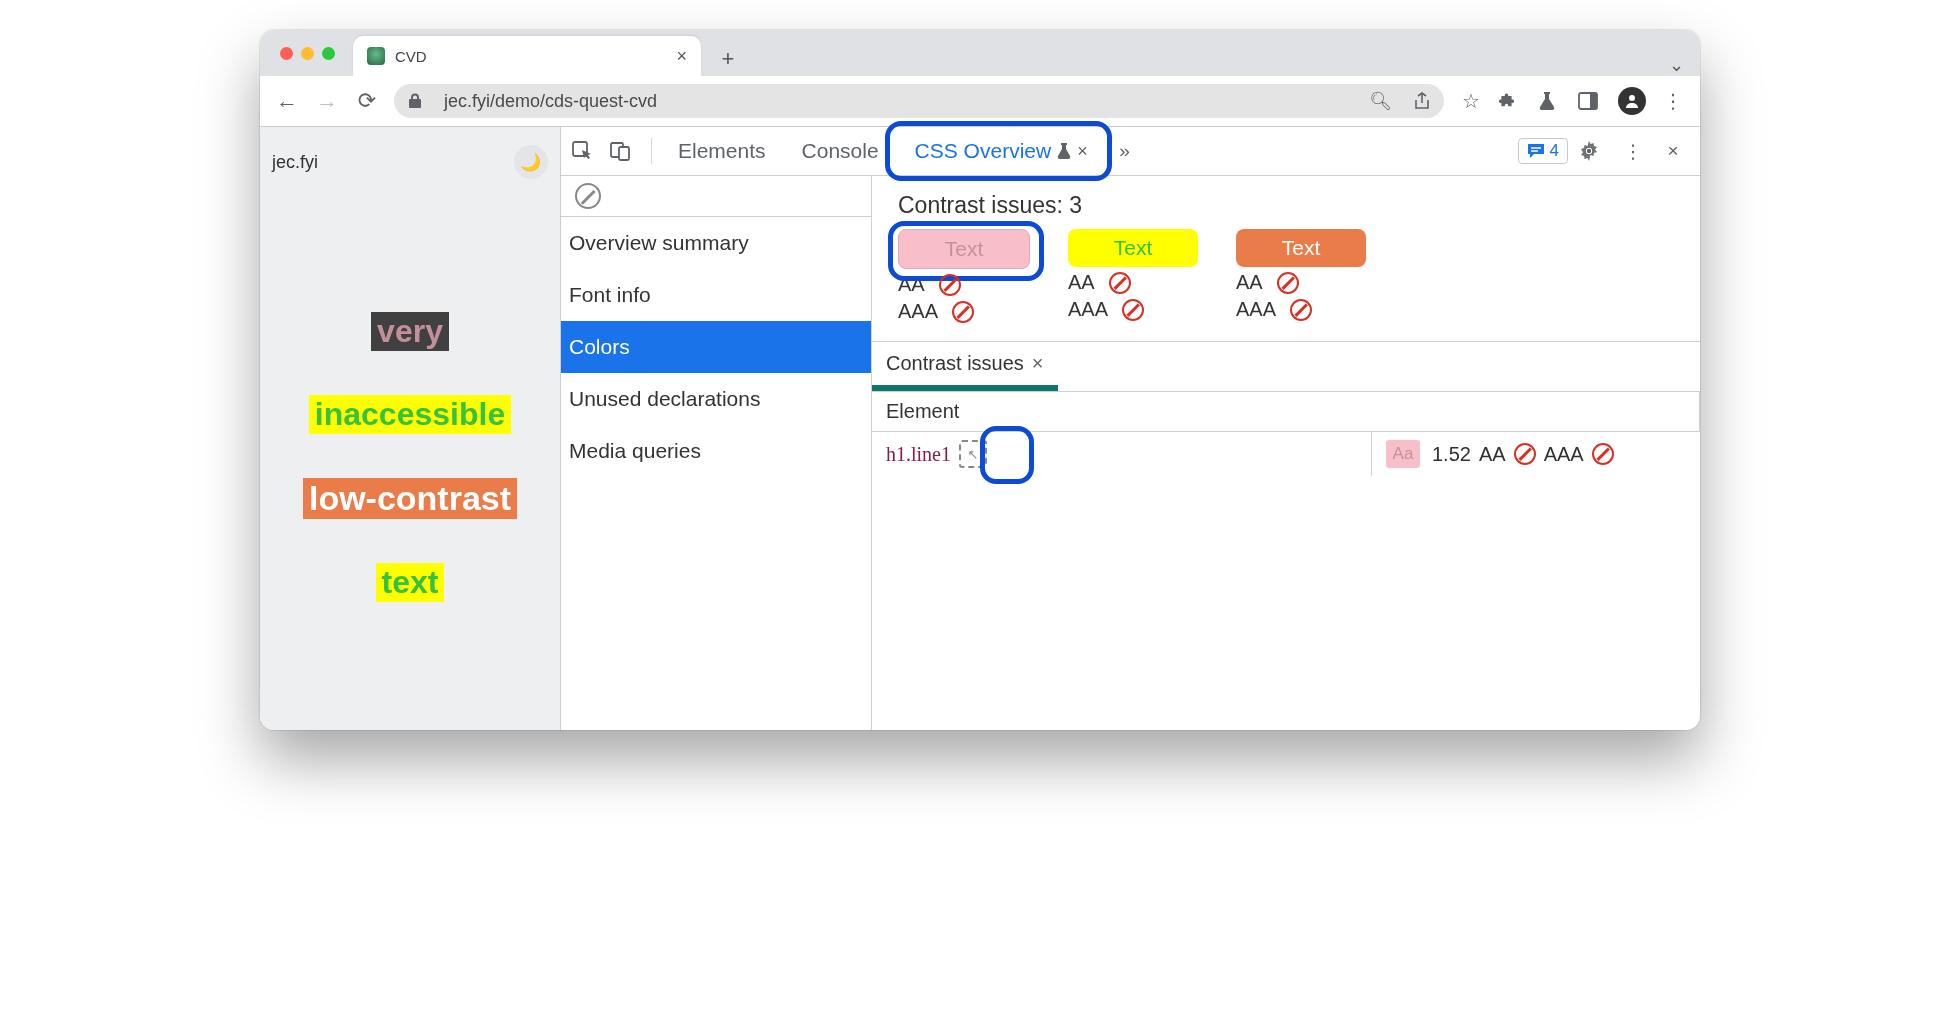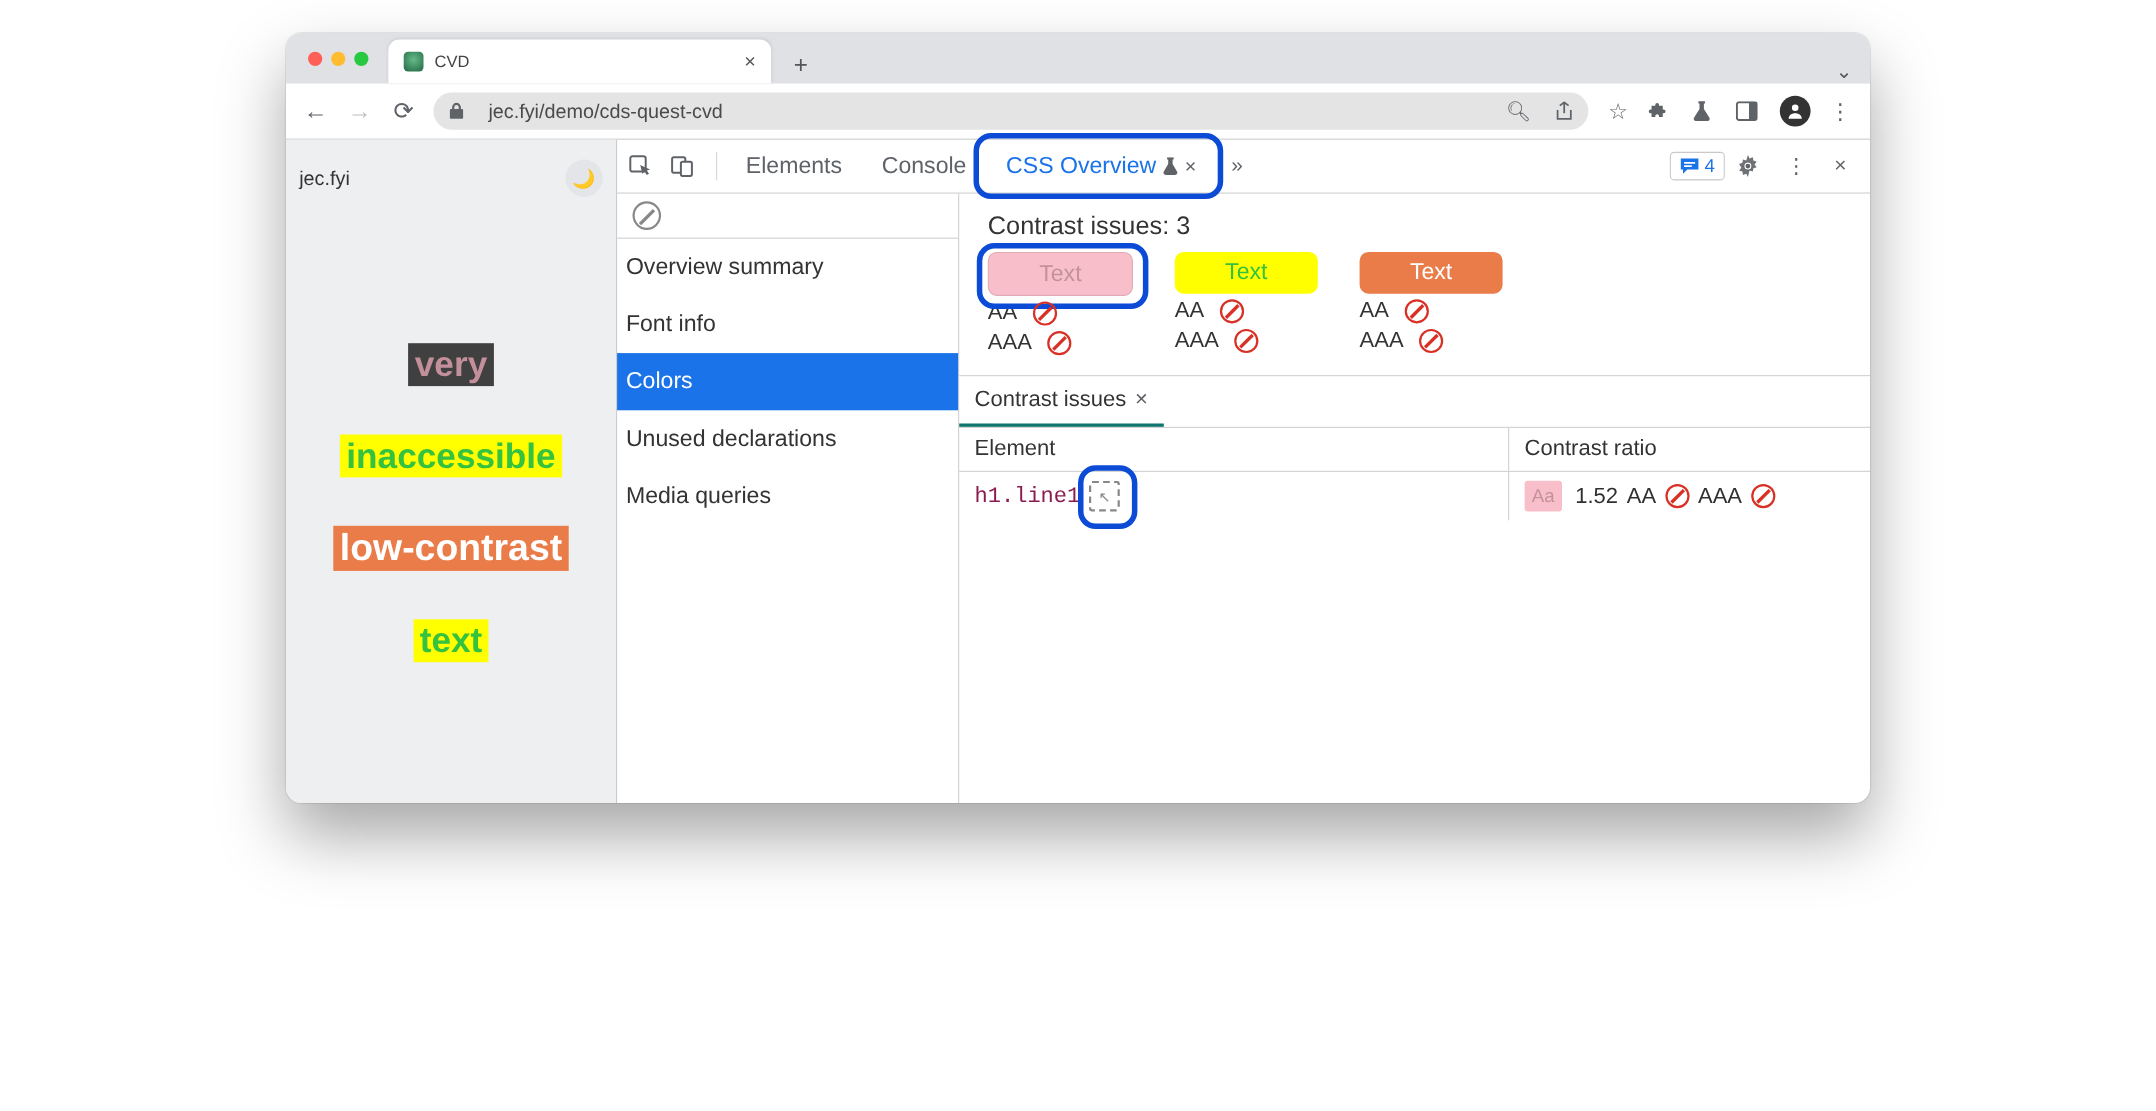--- a/index.html
+++ b/index.html
@@ -95,32 +95,32 @@
   .sw{display:flex;flex-direction:column;gap:4px;}
   .sw-box{width:130px;height:38px;border-radius:8px;display:flex;align-items:center;justify-content:center;font-size:21px;}
   .sw1{background:#f8bfcb;color:#c49299;border:1px solid #e2aab6;}
   .sw2{background:#ffff00;color:#35c23f;}
   .sw3{background:#e97c49;color:#fff;}
   .rating{display:flex;gap:14px;font-size:20px;color:#333;align-items:center;}
   .fail{width:18px;height:18px;border:2.5px solid #d93025;border-radius:50%;position:relative;display:inline-block;}
   .fail::after{content:"";position:absolute;left:1px;right:1px;top:50%;height:2.5px;background:#d93025;transform:translateY(-50%) rotate(-45deg);}
 
   .ci-tabs{border-top:1px solid var(--devtools-border);border-bottom:1px solid var(--devtools-border);display:flex;align-items:center;margin-top:10px;}
-  .ci-tab{padding:10px 14px;font-size:20px;color:#333;display:flex;align-items:center;gap:8px;border-bottom:3px solid #0f766e;}
+  .ci-tab{padding:10px 14px;font-size:20px;color:#333;display:flex;align-items:center;gap:8px;border-bottom:6px solid #0f766e;}
   .ci-tab .x{color:#5f6368;}
 
   .ci-table{display:flex;border-bottom:1px solid var(--devtools-border);}
   .ci-col{padding:8px 14px;font-size:20px;color:#333;}
   .ci-col.el{flex:1;border-right:1px solid var(--devtools-border);}
   .ci-col.cr{width:300px;}
   .ci-row{display:flex;}
   .ci-cell{padding:8px 14px;font-size:20px;display:flex;align-items:center;gap:8px;}
   .ci-cell.el{flex:1;border-right:1px solid var(--devtools-border);}
   .ci-cell.cr{width:300px;}
-  .elname{font-family:Liberation Mono, monospace;color:#8b1a4f;}
+  .elname{font-family:Liberation Serif, serif;color:#8b1a4f;}
   .aa-chip{width:34px;height:28px;border-radius:3px;background:#f8bfcb;color:#c49299;display:flex;align-items:center;justify-content:center;font-size:17px;margin-right:4px;}
   .scroll-icn{width:24px;height:24px;border:2px dashed #888;border-radius:3px;display:flex;align-items:center;justify-content:center;color:#888;font-size:13px;}
 
   svg{display:block;}
 </style>
 </head>
 <body>
 
 <div class="window">
 
@@ -309,21 +309,20 @@
 
           <div class="ci-tabs">
             <div class="ci-tab">
               <span>Contrast issues</span>
               <span class="x">×</span>
             </div>
           </div>
 
           <div class="ci-table">
             <div class="ci-col el">Element</div>
-            <div class="ci-col cr">Contrast ratio</div>
           </div>
 
           <div class="ci-row">
             <div class="ci-cell el" style="position:relative">
               <span class="elname">h1.line1</span>
               <span class="scroll-icn">↖</span>
               <span class="callout" style="left:108px;top:-6px;width:44px;height:48px"></span>
             </div>
             <div class="ci-cell cr">
               <span class="aa-chip">Aa</span>

